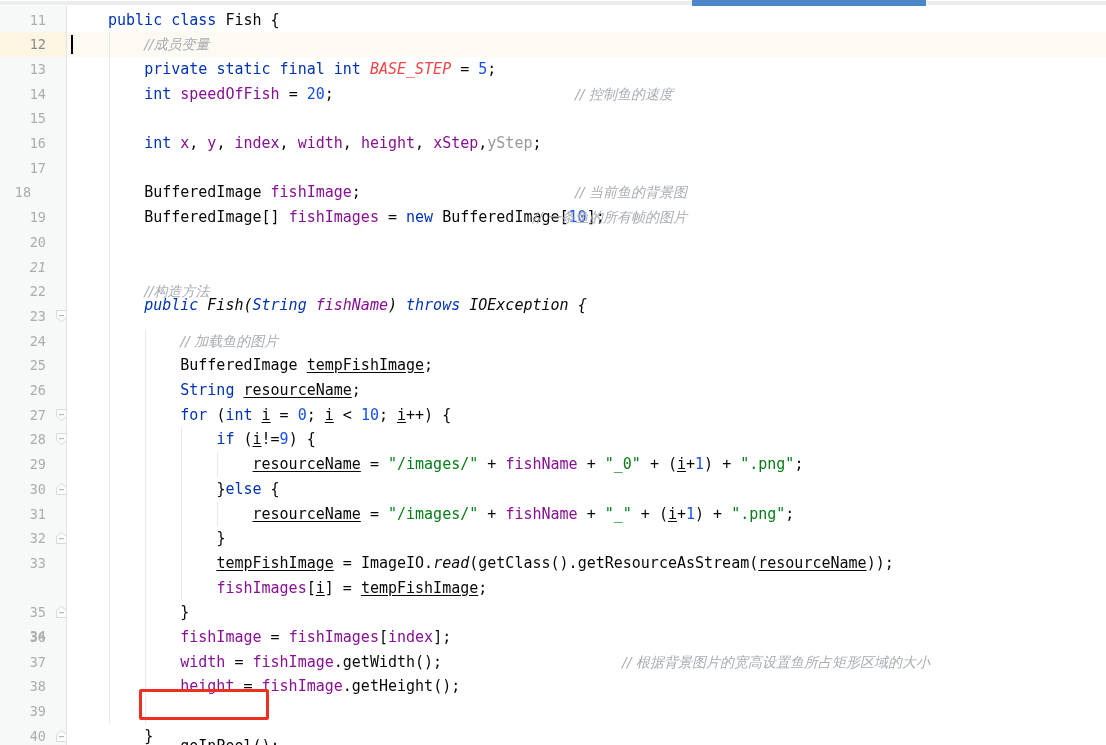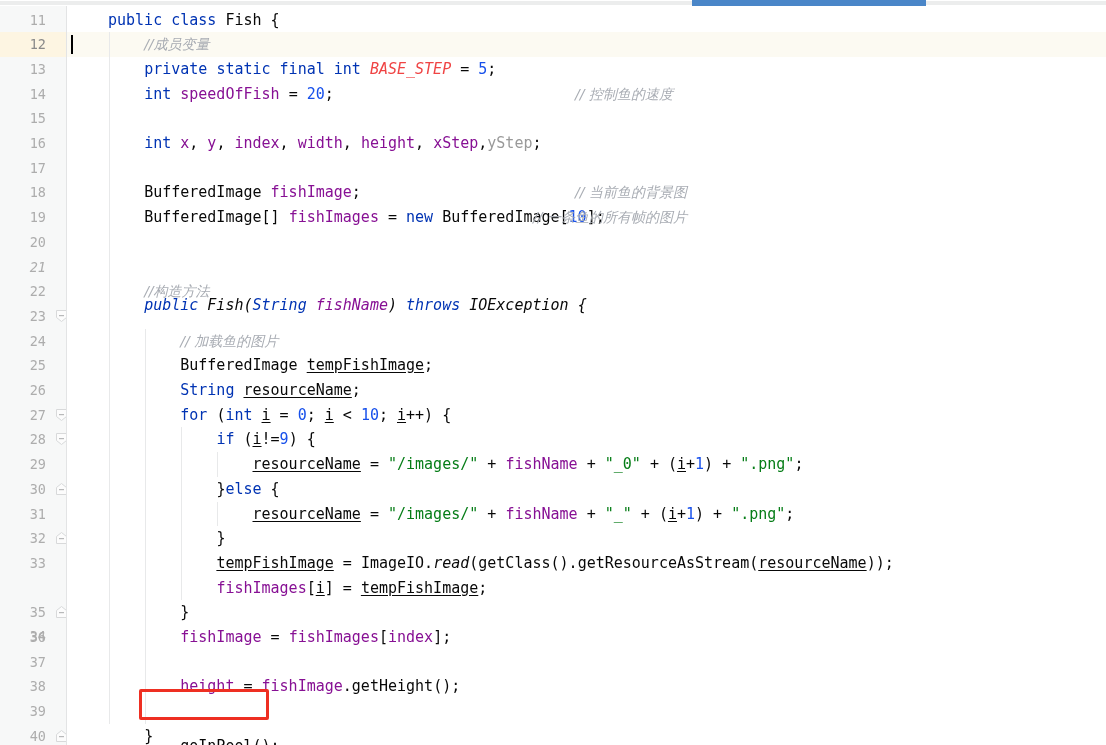--- a/index.html
+++ b/index.html
@@ -165,21 +165,21 @@
 
   <div id="gutter">
       <div class="ln" style="top: 1.5px;">11</div>
       <div class="cur-hl-gutter" style="top: 26.2px;"></div>
       <div class="ln current" style="top: 26.2px;">12</div>
       <div class="ln" style="top: 50.9px;">13</div>
       <div class="ln" style="top: 75.6px;">14</div>
       <div class="ln" style="top: 100.3px;">15</div>
       <div class="ln" style="top: 125px;">16</div>
       <div class="ln" style="top: 149.7px;">17</div>
-      <div class="ln" style="top: 174.4px;">18</div>
+      <div class="ln" style="top: 174.4px; text-align: center;">18</div>
       <div class="ln" style="top: 199.1px;">19</div>
       <div class="ln" style="top: 223.8px;">20</div>
       <div class="ln" style="top: 248.5px; font-style: italic;">21</div>
       <div class="ln" style="top: 273.2px;">22</div>
       <div class="ln" style="top: 297.9px;">23</div>
       <div class="fold" style="top: 297.9px;">
         <svg width="11" height="12" viewBox="0 0 11 12">
           <path d="M0.5 0.5 h10 v7 l-5 4 l-5 -4 z" fill="#fcfcfc" stroke="#d8d9da"></path>
           <rect x="3" y="5" width="5" height="1.2" fill="#b8b9ba"></rect>
         </svg>
@@ -266,20 +266,21 @@
       <div class="row" style="top: 396.7px;"><span class="code">        <span class="kw">for</span> <span class="pln">(</span><span class="kw">int</span> <span class="lv">i</span> <span class="pln">=</span> <span class="num">0</span><span class="pln">;</span> <span class="lv">i</span> <span class="pln">&lt;</span> <span class="num">10</span><span class="pln">;</span> <span class="lv">i</span><span class="pln">++)</span> <span class="pln">{</span></span></div>
       <div class="row" style="top: 421.4px;"><span class="code">            <span class="kw">if</span> <span class="pln">(</span><span class="lv">i</span><span class="pln">!=</span><span class="num">9</span><span class="pln">)</span> <span class="pln">{</span></span></div>
       <div class="row" style="top: 446.1px;"><span class="code">                <span class="lv">resourceName</span> <span class="pln">=</span> <span class="str">"/images/"</span> <span class="pln">+</span> <span class="fld">fishName</span> <span class="pln">+</span> <span class="str">"_0"</span> <span class="pln">+</span> <span class="pln">(</span><span class="lv">i</span><span class="pln">+</span><span class="num">1</span><span class="pln">)</span> <span class="pln">+</span> <span class="str">".png"</span><span class="pln">;</span></span></div>
       <div class="row" style="top: 470.8px;"><span class="code">            <span class="pln">}</span><span class="kw">else</span> <span class="pln">{</span></span></div>
       <div class="row" style="top: 495.5px;"><span class="code">                <span class="lv">resourceName</span> <span class="pln">=</span> <span class="str">"/images/"</span> <span class="pln">+</span> <span class="fld">fishName</span> <span class="pln">+</span> <span class="str">"_"</span> <span class="pln">+</span> <span class="pln">(</span><span class="lv">i</span><span class="pln">+</span><span class="num">1</span><span class="pln">)</span> <span class="pln">+</span> <span class="str">".png"</span><span class="pln">;</span></span></div>
       <div class="row" style="top: 520.2px;"><span class="code">            <span class="pln">}</span></span></div>
       <div class="row" style="top: 544.9px;"><span class="code">            <span class="lv">tempFishImage</span> <span class="pln">=</span> <span class="pln">ImageIO</span><span class="pln">.</span><span class="stm">read</span><span class="pln">(</span><span class="pln">getClass</span><span class="pln">().</span><span class="pln">getResourceAsStream</span><span class="pln">(</span><span class="lv">resourceName</span><span class="pln">));</span></span></div>
       <div class="row" style="top: 569.6px;"><span class="code">            <span class="fld">fishImages</span><span class="pln">[</span><span class="lv">i</span><span class="pln">]</span> <span class="pln">=</span> <span class="lv">tempFishImage</span><span class="pln">;</span></span></div>
       <div class="row" style="top: 594.3px;"><span class="code">        <span class="pln">}</span></span></div>
       <div class="row" style="top: 619px;"><span class="code">        <span class="fld">fishImage</span> <span class="pln">=</span> <span class="fld">fishImages</span><span class="pln">[</span><span class="fld">index</span><span class="pln">];</span></span></div>
+      <div class="row" style="top: 643.7px;"><span class="code">        <span class="fld">width</span> <span class="pln">=</span> <span class="fld">fishImage</span><span class="pln">.</span><span class="pln">getWidth</span><span class="pln">();</span></span><span class="cmt comment-cn" style="left: 555px;">// 根据背景图片的宽高设置鱼所占矩形区域的大小</span></div>
       <div class="row" style="top: 668.4px;"><span class="code">        <span class="fld">height</span> <span class="pln">=</span> <span class="fld">fishImage</span><span class="pln">.</span><span class="pln">getHeight</span><span class="pln">();</span></span></div>
       <div class="row" style="top: 728px;"><span class="code">        <span class="pln">goInPool</span><span class="pln">();</span></span></div>
       <div class="row" style="top: 717.8px;"><span class="code">    <span class="pln">}</span></span></div>
     </div>
 
   <div id="red-box"></div>
 
 </div>
 
 </body></html>

